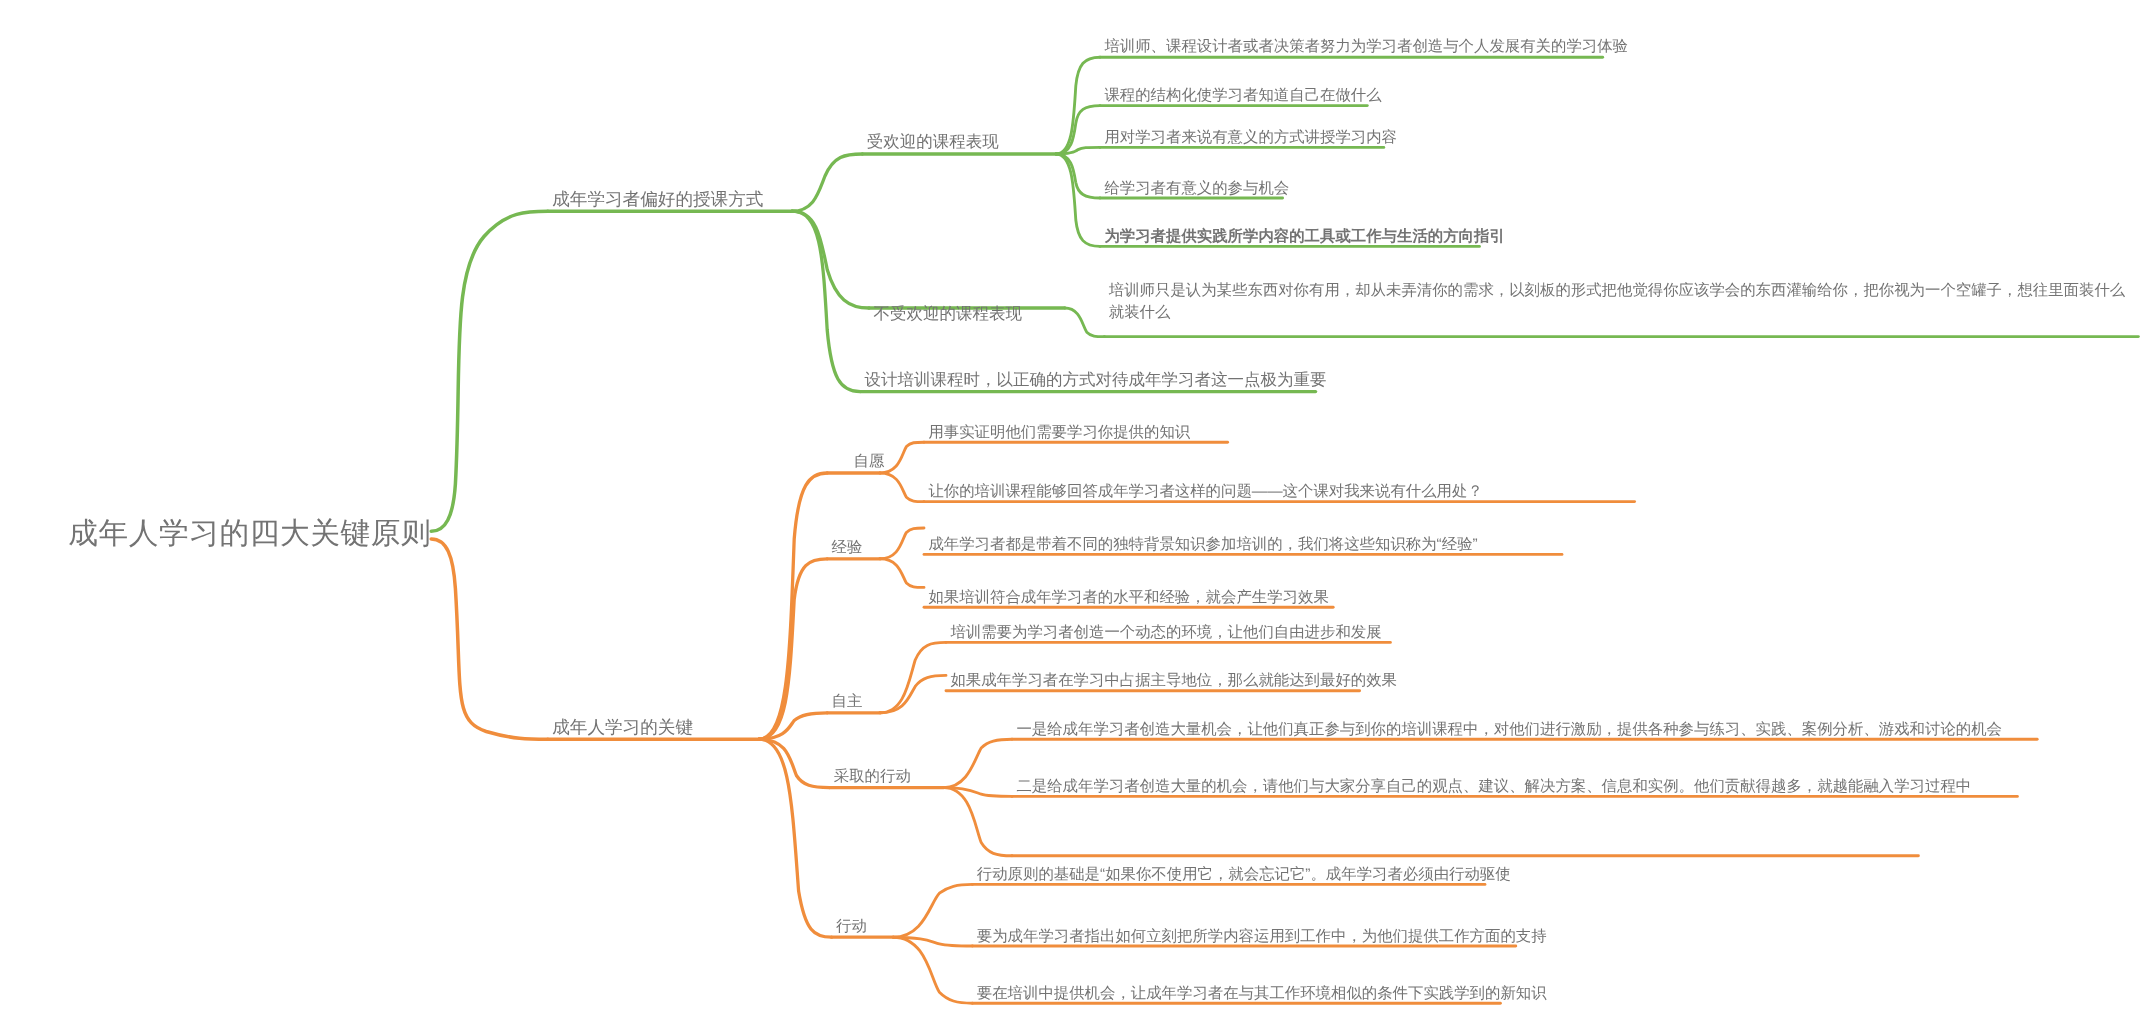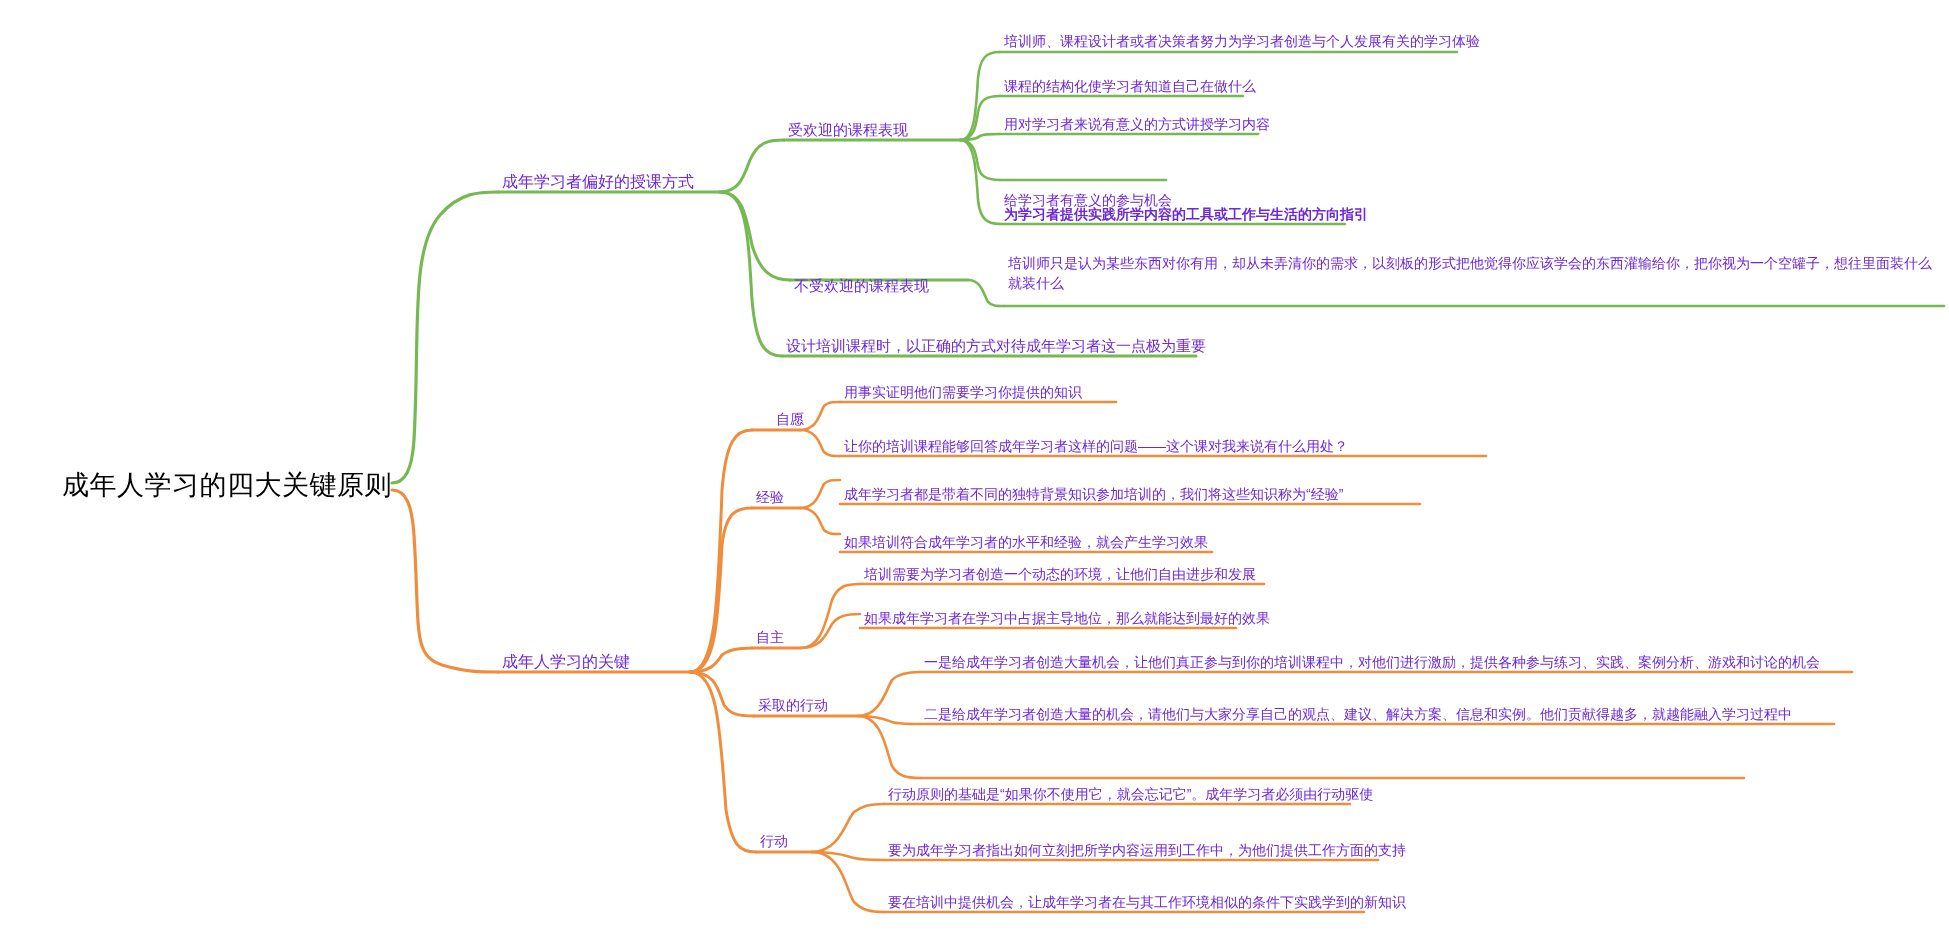--- a/index.html
+++ b/index.html
@@ -1,23 +1,23 @@
 <!DOCTYPE html>
 <html lang="zh"><head>
 <meta charset="utf-8">
 <title>成年人学习的四大关键原则</title>
 <style>
   html,body{margin:0;padding:0;background:#ffffff;}
   body{width:1949px;height:938px;overflow:hidden;
        font-family:"Liberation Sans","DejaVu Sans",sans-serif;color:#3a3a3a;}
   #map{position:relative;width:1949px;height:938px;}
   #wires{position:absolute;left:0;top:0;width:1949px;height:938px;}
-  .node{position:absolute;white-space:nowrap;line-height:1.45;color:#6d28d9;}
+  .node{position:absolute;white-space:nowrap;line-height:1.45;color:#737373;}
   .node.wrap{white-space:normal;}
-  .root{font-size:27px;color:#000000;letter-spacing:.5px;}
+  .root{font-size:27px;color:#737373;letter-spacing:.5px;}
   .lvl1{font-size:16px;}
   .lvl2{font-size:15px;}
   .leaf{font-size:14px;}
   .mini{font-size:14px;}
 </style>
 </head>
 <body>
 
 <div id="map">
 
@@ -105,21 +105,21 @@
 
   <div class="node lvl1" style="left:502px;top:170px;">成年学习者偏好的授课方式</div>
 
   <div class="node lvl2" style="left:788px;top:119px;">受欢迎的课程表现</div>
   <div class="node lvl2" style="left:794px;top:275px;">不受欢迎的课程表现</div>
   <div class="node lvl2" style="left:786px;top:335px;">设计培训课程时，以正确的方式对待成年学习者这一点极为重要</div>
 
   <div class="node leaf" style="left:1004px;top:31px;">培训师、课程设计者或者决策者努力为学习者创造与个人发展有关的学习体验</div>
   <div class="node leaf" style="left:1004px;top:76px;">课程的结构化使学习者知道自己在做什么</div>
   <div class="node leaf" style="left:1004px;top:114px;">用对学习者来说有意义的方式讲授学习内容</div>
-  <div class="node leaf" style="left:1004px;top:160px;margin-top:30px;">给学习者有意义的参与机会</div>
+  <div class="node leaf" style="left:1004px;top:160px;">给学习者有意义的参与机会</div>
   <div class="node leaf" style="left:1004px;top:204px;font-weight:bold;">为学习者提供实践所学内容的工具或工作与生活的方向指引</div>
 
   <div class="node leaf wrap" style="left:1008px;top:253px;width:936px;">培训师只是认为某些东西对你有用，却从未弄清你的需求，以刻板的形式把他觉得你应该学会的东西灌输给你，把你视为一个空罐子，想往里面装什么就装什么</div>
 
   <div class="node lvl1" style="left:502px;top:650px;">成年人学习的关键</div>
 
   <div class="node mini" style="left:776px;top:409px;">自愿</div>
   <div class="node mini" style="left:756px;top:487px;">经验</div>
   <div class="node mini" style="left:756px;top:627px;">自主</div>
   <div class="node mini" style="left:758px;top:695px;">采取的行动</div>

